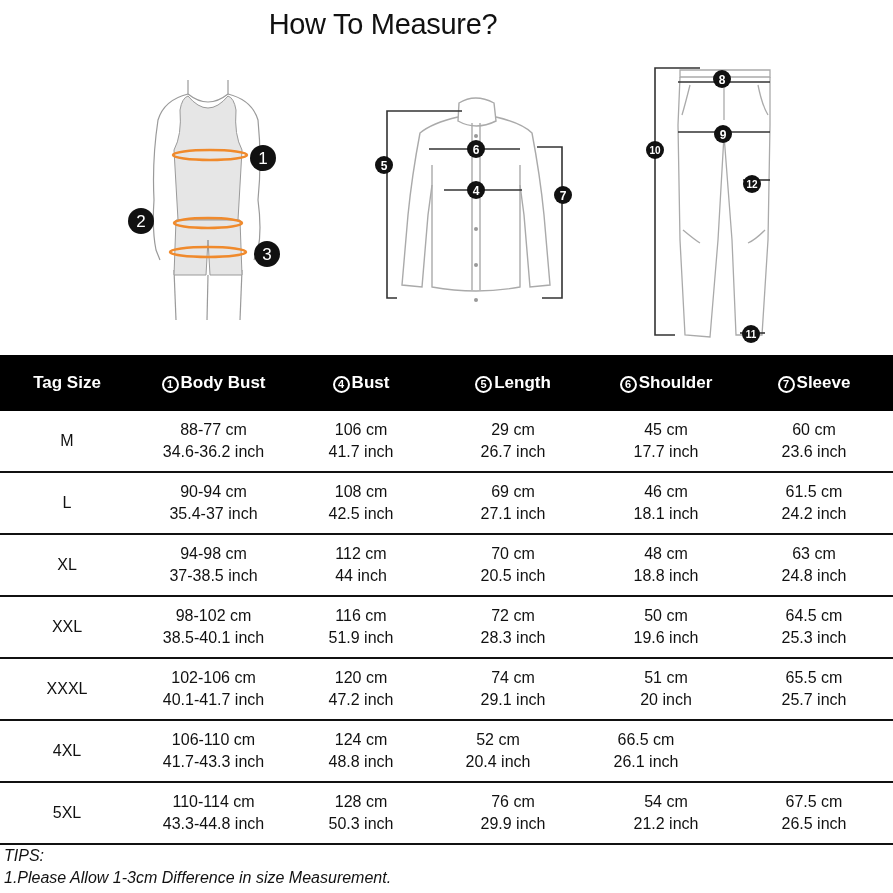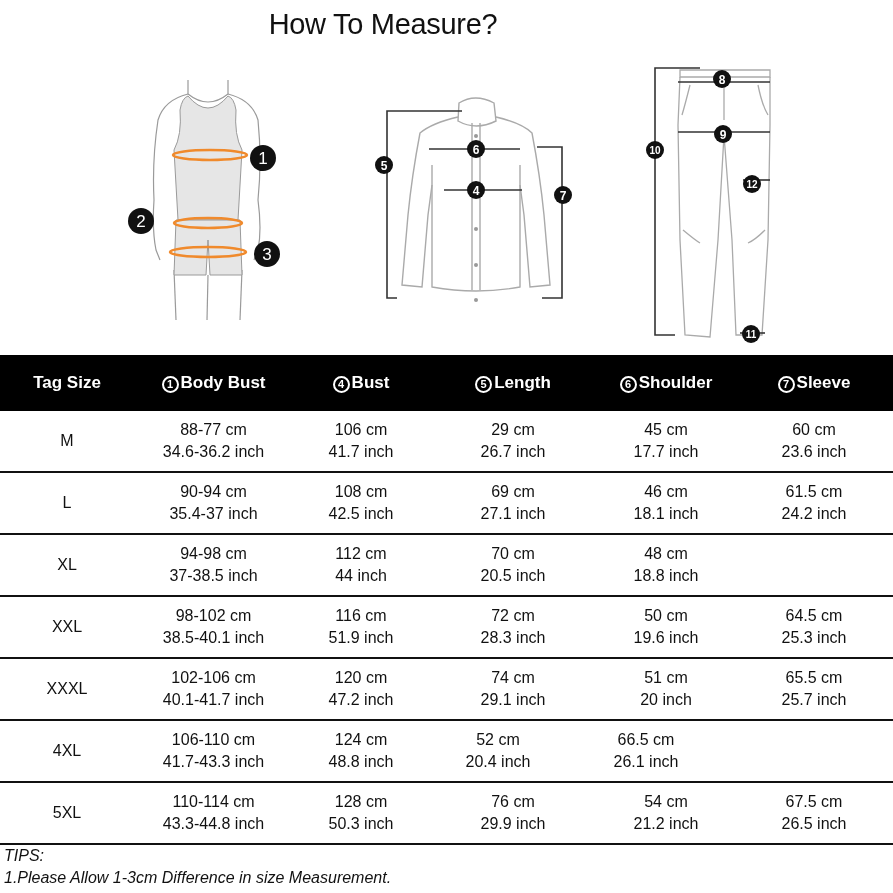--- a/index.html
+++ b/index.html
@@ -265,20 +265,24 @@
         <div>44 inch</div>
       </div>
     <div class="td c3">
         <div>70 cm</div>
         <div>20.5 inch</div>
       </div>
     <div class="td c4">
         <div>48 cm</div>
         <div>18.8 inch</div>
       </div>
+    <div class="td c5">
+        <div>63 cm</div>
+        <div>24.8 inch</div>
+      </div>
   </div>
   <div class="row">
     <div class="td c0">XXL</div>
     <div class="td c1">
         <div>98-102 cm</div>
         <div>38.5-40.1 inch</div>
       </div>
     <div class="td c2">
         <div>116 cm</div>
         <div>51.9 inch</div>

